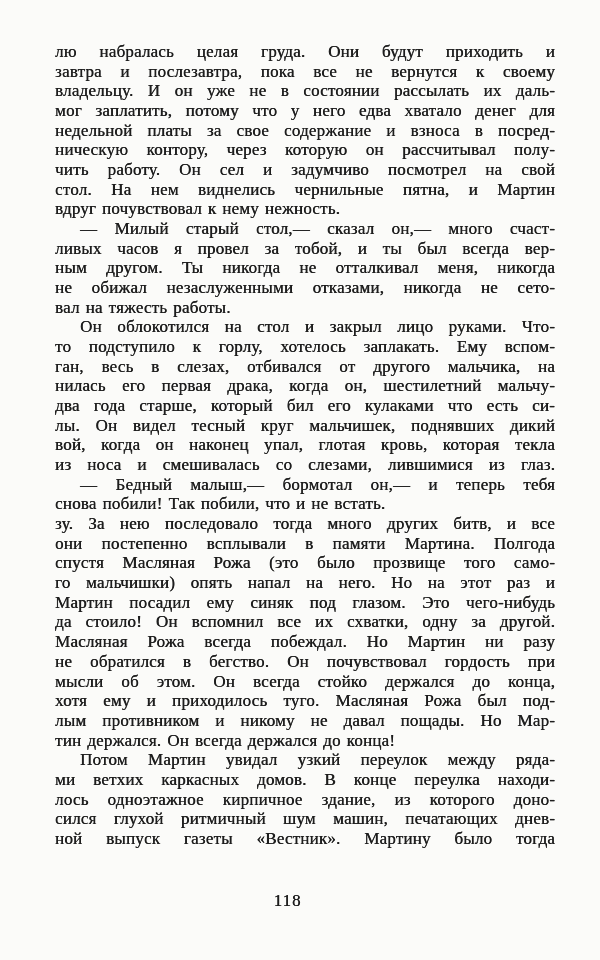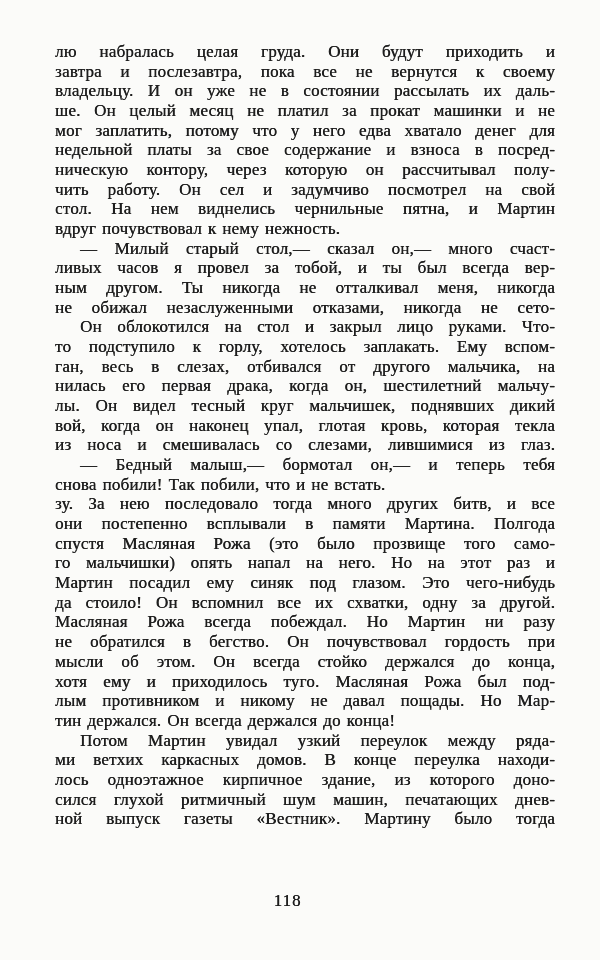--- a/index.html
+++ b/index.html
@@ -55,39 +55,40 @@
 </style>
 </head>
 <body>
 
 <div class="page" style="--paper: #fbfbf9; --ink: #1e1e1e;">
   <div class="text-block">
       <div>
         <div class="line justify">лю набралась целая груда. Они будут приходить и</div>
         <div class="line justify">завтра и послезавтра, пока все не вернутся к своему</div>
         <div class="line justify">владельцу. И он уже не в состоянии рассылать их даль-</div>
-        <div class="line justify">ше. Он целый месяц не платил за прокат машинки и не</div>
         <div class="line justify">мог заплатить, потому что у него едва хватало денег для</div>
         <div class="line justify">недельной платы за свое содержание и взноса в посред-</div>
         <div class="line justify">ническую контору, через которую он рассчитывал полу-</div>
         <div class="line justify">чить работу. Он сел и задумчиво посмотрел на свой</div>
         <div class="line justify">стол. На нем виднелись чернильные пятна, и Мартин</div>
         <div class="line">вдруг почувствовал к нему нежность.</div>
       </div>
       <div>
         <div class="line justify indent">— Милый старый стол,— сказал он,— много счаст-</div>
         <div class="line justify">ливых часов я провел за тобой, и ты был всегда вер-</div>
         <div class="line justify">ным другом. Ты никогда не отталкивал меня, никогда</div>
         <div class="line justify">не обижал незаслуженными отказами, никогда не сето-</div>
+        <div class="line">вал на тяжесть работы.</div>
       </div>
       <div>
         <div class="line justify indent">Он облокотился на стол и закрыл лицо руками. Что-</div>
         <div class="line justify">то подступило к горлу, хотелось заплакать. Ему вспом-</div>
         <div class="line justify">ган, весь в слезах, отбивался от другого мальчика, на</div>
         <div class="line justify">нилась его первая драка, когда он, шестилетний мальчу-</div>
+        <div class="line justify">два года старше, который бил его кулаками что есть си-</div>
         <div class="line justify">лы. Он видел тесный круг мальчишек, поднявших дикий</div>
         <div class="line justify">вой, когда он наконец упал, глотая кровь, которая текла</div>
         <div class="line justify">из носа и смешивалась со слезами, лившимися из глаз.</div>
       </div>
       <div>
         <div class="line justify indent">— Бедный малыш,— бормотал он,— и теперь тебя</div>
         <div class="line">снова побили! Так побили, что и не встать.</div>
       </div>
       <div>
         <div class="line justify">зу. За нею последовало тогда много других битв, и все</div>

